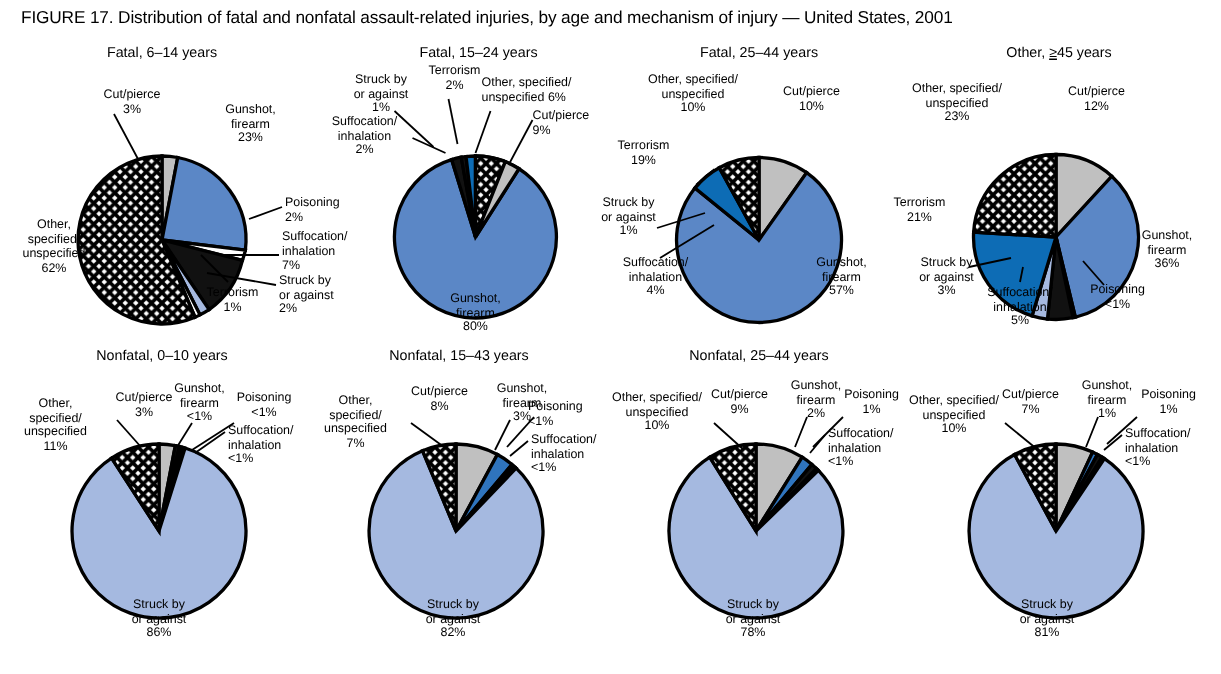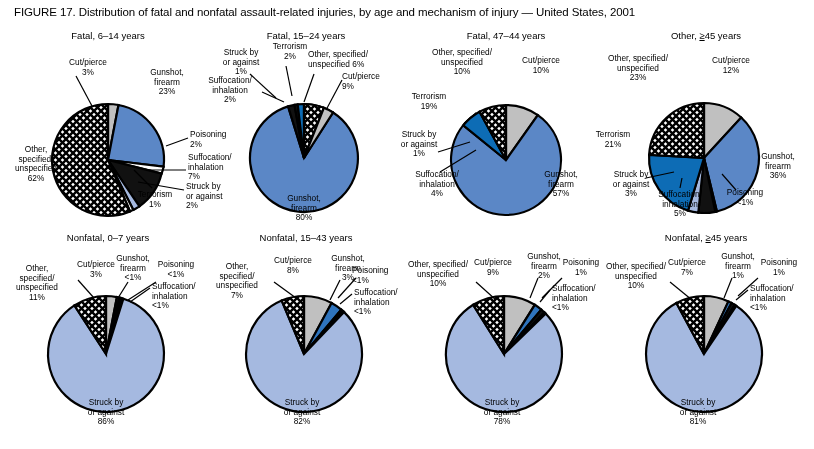--- a/index.html
+++ b/index.html
@@ -104,21 +104,21 @@
 62%</div>
   <svg class="pie-wrap" width="204" height="205" aria-hidden="true">
     <path d="M70,46 L86,76" stroke="#000" stroke-width="1.2" fill="none"></path>
     <path d="M182,108 L160,116" stroke="#000" stroke-width="1.2" fill="none"></path>
     <path d="M180,140 L140,140" stroke="#000" stroke-width="1.2" fill="none"></path>
     <path d="M178,160 L132,152" stroke="#000" stroke-width="1.2" fill="none"></path>
     <path d="M146,158 L128,140" stroke="#000" stroke-width="1.2" fill="none"></path>
   </svg>
 </div>
 
-<div class="panel" style="left:204px;top:30px;">
+<div class="panel" style="left:217px;top:30px;">
   <div class="panel-title">Fatal, 15–24 years</div>
   <div class="pie-wrap">
     <svg width="204" height="205" viewBox="0 0 204 205" aria-hidden="true">
       <defs>
         <pattern id="xh2" patternUnits="userSpaceOnUse" width="7" height="7">
           <rect width="7" height="7" fill="#ffffff"></rect>
           <path d="M0,7 L7,0 M-1,1 L1,-1 M6,8 L8,6" stroke="#000" stroke-width="2.4"></path>
           <path d="M0,0 L7,7 M-1,6 L1,8 M6,-1 L8,1" stroke="#000" stroke-width="2.4"></path>
         </pattern>
       </defs>
@@ -157,21 +157,21 @@
   <svg class="pie-wrap" width="204" height="205" aria-hidden="true">
     <path d="M46,44 L72,68" stroke="#000" stroke-width="1.2" fill="none"></path>
     <path d="M82,36 L88,66" stroke="#000" stroke-width="1.2" fill="none"></path>
     <path d="M110,44 L100,72" stroke="#000" stroke-width="1.2" fill="none"></path>
     <path d="M138,50 L122,80" stroke="#000" stroke-width="1.2" fill="none"></path>
     <path d="M58,62 L80,72" stroke="#000" stroke-width="1.2" fill="none"></path>
   </svg>
 </div>
 
 <div class="panel" style="left:404px;top:30px;">
-  <div class="panel-title">Fatal, 47–44 years</div>
+  <div class="panel-title">Fatal, 25–44 years</div>
   <div class="pie-wrap">
     <svg width="204" height="205" viewBox="0 0 204 205" aria-hidden="true">
       <defs>
         <pattern id="xh3" patternUnits="userSpaceOnUse" width="7" height="7">
           <rect width="7" height="7" fill="#ffffff"></rect>
           <path d="M0,7 L7,0 M-1,1 L1,-1 M6,8 L8,6" stroke="#000" stroke-width="2.4"></path>
           <path d="M0,0 L7,7 M-1,6 L1,8 M6,-1 L8,1" stroke="#000" stroke-width="2.4"></path>
         </pattern>
       </defs>
       <g transform="translate(102,130)">
@@ -260,21 +260,21 @@
   <div class="lbl c" style="left:110px;top:158px;width:62px;">Poisoning
 &lt;1%</div>
   <svg class="pie-wrap" width="204" height="205" aria-hidden="true">
     <path d="M132,160 L118,144" stroke="#000" stroke-width="1.2" fill="none"></path>
     <path d="M76,158 L78,148" stroke="#000" stroke-width="1.2" fill="none"></path>
     <path d="M42,148 L70,142" stroke="#000" stroke-width="1.2" fill="none"></path>
   </svg>
 </div>
 
 <div class="panel" style="left:6px;top:232px;">
-  <div class="panel-title">Nonfatal, 0–7 years</div>
+  <div class="panel-title">Nonfatal, 0–10 years</div>
   <div class="pie-wrap">
     <svg width="204" height="205" viewBox="0 0 204 205" aria-hidden="true">
       <defs>
         <pattern id="xh5" patternUnits="userSpaceOnUse" width="7" height="7">
           <rect width="7" height="7" fill="#ffffff"></rect>
           <path d="M0,7 L7,0 M-1,1 L1,-1 M6,8 L8,6" stroke="#000" stroke-width="2.4"></path>
           <path d="M0,0 L7,7 M-1,6 L1,8 M6,-1 L8,1" stroke="#000" stroke-width="2.4"></path>
         </pattern>
       </defs>
       <g transform="translate(100,122)">
@@ -364,20 +364,21 @@
 82%</div>
   <svg class="pie-wrap" width="204" height="205" aria-hidden="true">
     <path d="M70,50 L92,66" stroke="#000" stroke-width="1.2" fill="none"></path>
     <path d="M136,48 L126,68" stroke="#000" stroke-width="1.2" fill="none"></path>
     <path d="M152,46 L134,66" stroke="#000" stroke-width="1.2" fill="none"></path>
     <path d="M148,62 L136,72" stroke="#000" stroke-width="1.2" fill="none"></path>
   </svg>
 </div>
 
 <div class="panel" style="left:404px;top:232px;">
+  <div class="panel-title">Nonfatal, 25–44 years</div>
   <div class="pie-wrap">
     <svg width="204" height="205" viewBox="0 0 204 205" aria-hidden="true">
       <defs>
         <pattern id="xh7" patternUnits="userSpaceOnUse" width="7" height="7">
           <rect width="7" height="7" fill="#ffffff"></rect>
           <path d="M0,7 L7,0 M-1,1 L1,-1 M6,8 L8,6" stroke="#000" stroke-width="2.4"></path>
           <path d="M0,0 L7,7 M-1,6 L1,8 M6,-1 L8,1" stroke="#000" stroke-width="2.4"></path>
         </pattern>
       </defs>
       <g transform="translate(100,122)">
@@ -414,21 +415,20 @@
 78%</div>
   <svg class="pie-wrap" width="204" height="205" aria-hidden="true">
     <path d="M72,50 L92,68" stroke="#000" stroke-width="1.2" fill="none"></path>
     <path d="M134,46 L126,66" stroke="#000" stroke-width="1.2" fill="none"></path>
     <path d="M158,46 L138,66" stroke="#000" stroke-width="1.2" fill="none"></path>
     <path d="M146,58 L136,70" stroke="#000" stroke-width="1.2" fill="none"></path>
   </svg>
 </div>
 
 <div class="panel" style="left:604px;top:232px;">
-  <div class="panel-title"><span>Nonfatal, </span><span class="ge">≥</span><span>45 years</span></div>
   <div class="pie-wrap">
     <svg width="204" height="205" viewBox="0 0 204 205" aria-hidden="true">
       <defs>
         <pattern id="xh8" patternUnits="userSpaceOnUse" width="7" height="7">
           <rect width="7" height="7" fill="#ffffff"></rect>
           <path d="M0,7 L7,0 M-1,1 L1,-1 M6,8 L8,6" stroke="#000" stroke-width="2.4"></path>
           <path d="M0,0 L7,7 M-1,6 L1,8 M6,-1 L8,1" stroke="#000" stroke-width="2.4"></path>
         </pattern>
       </defs>
       <g transform="translate(100,122)">

